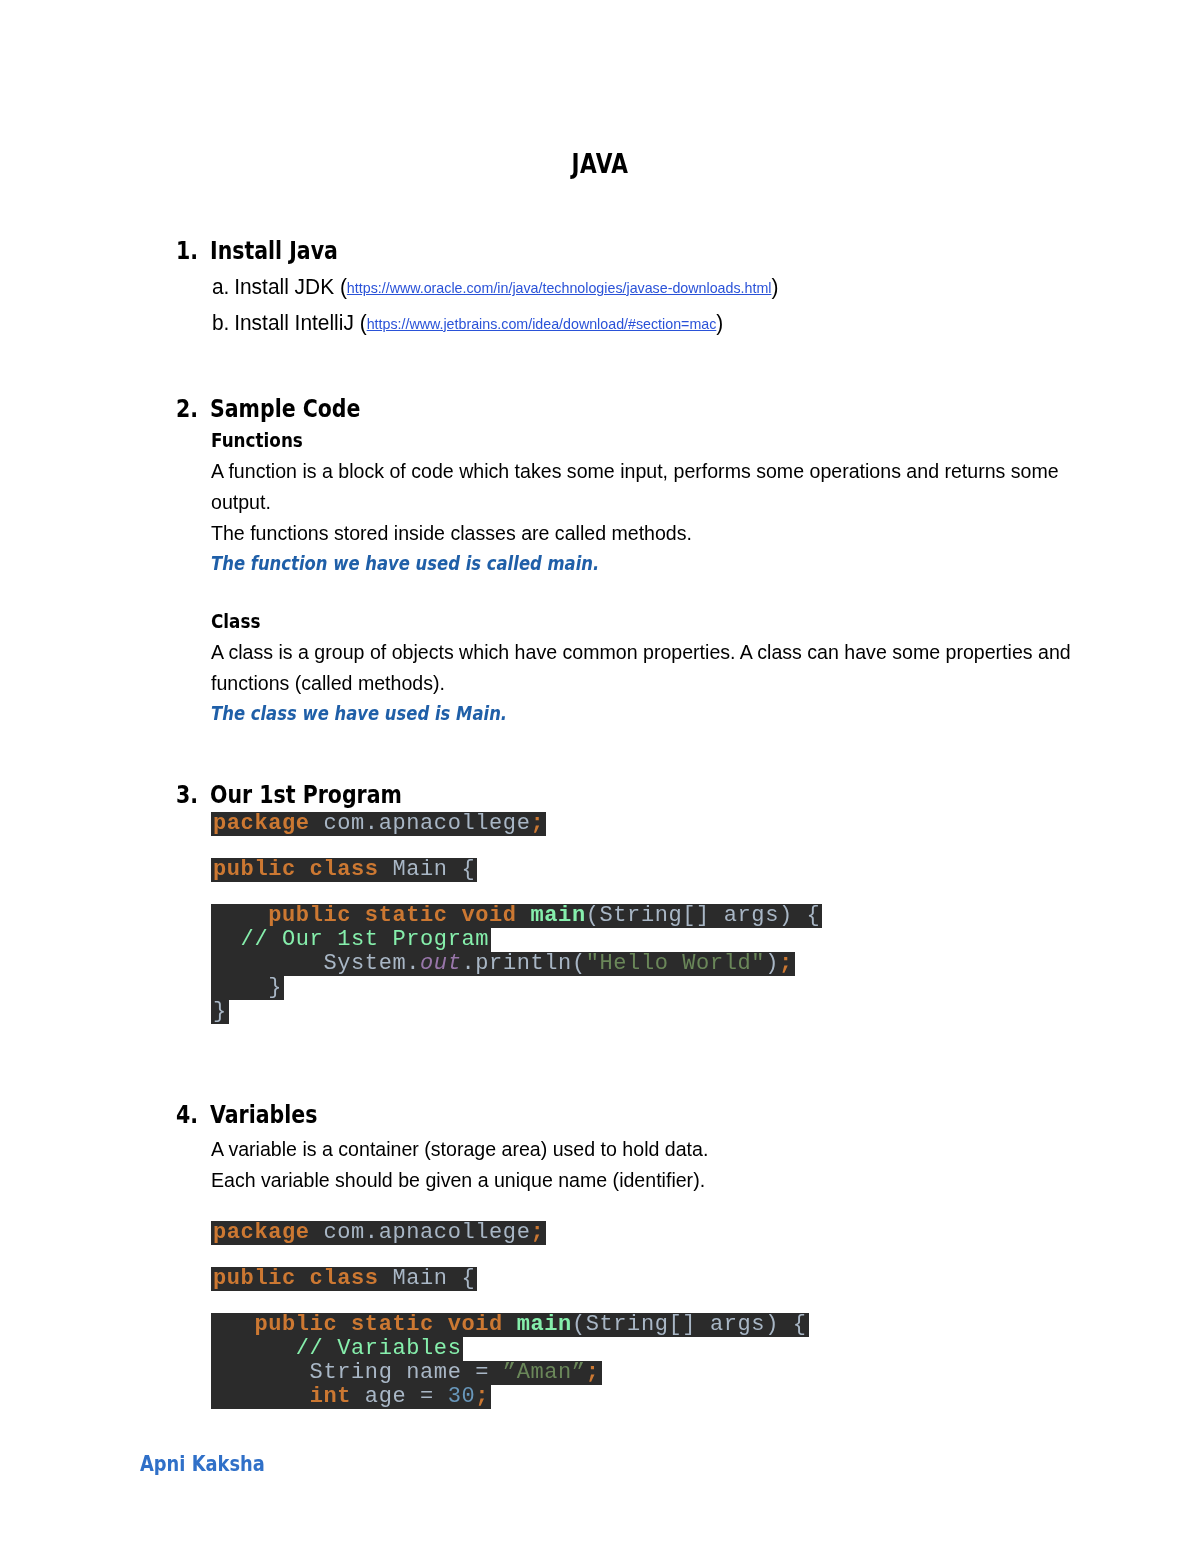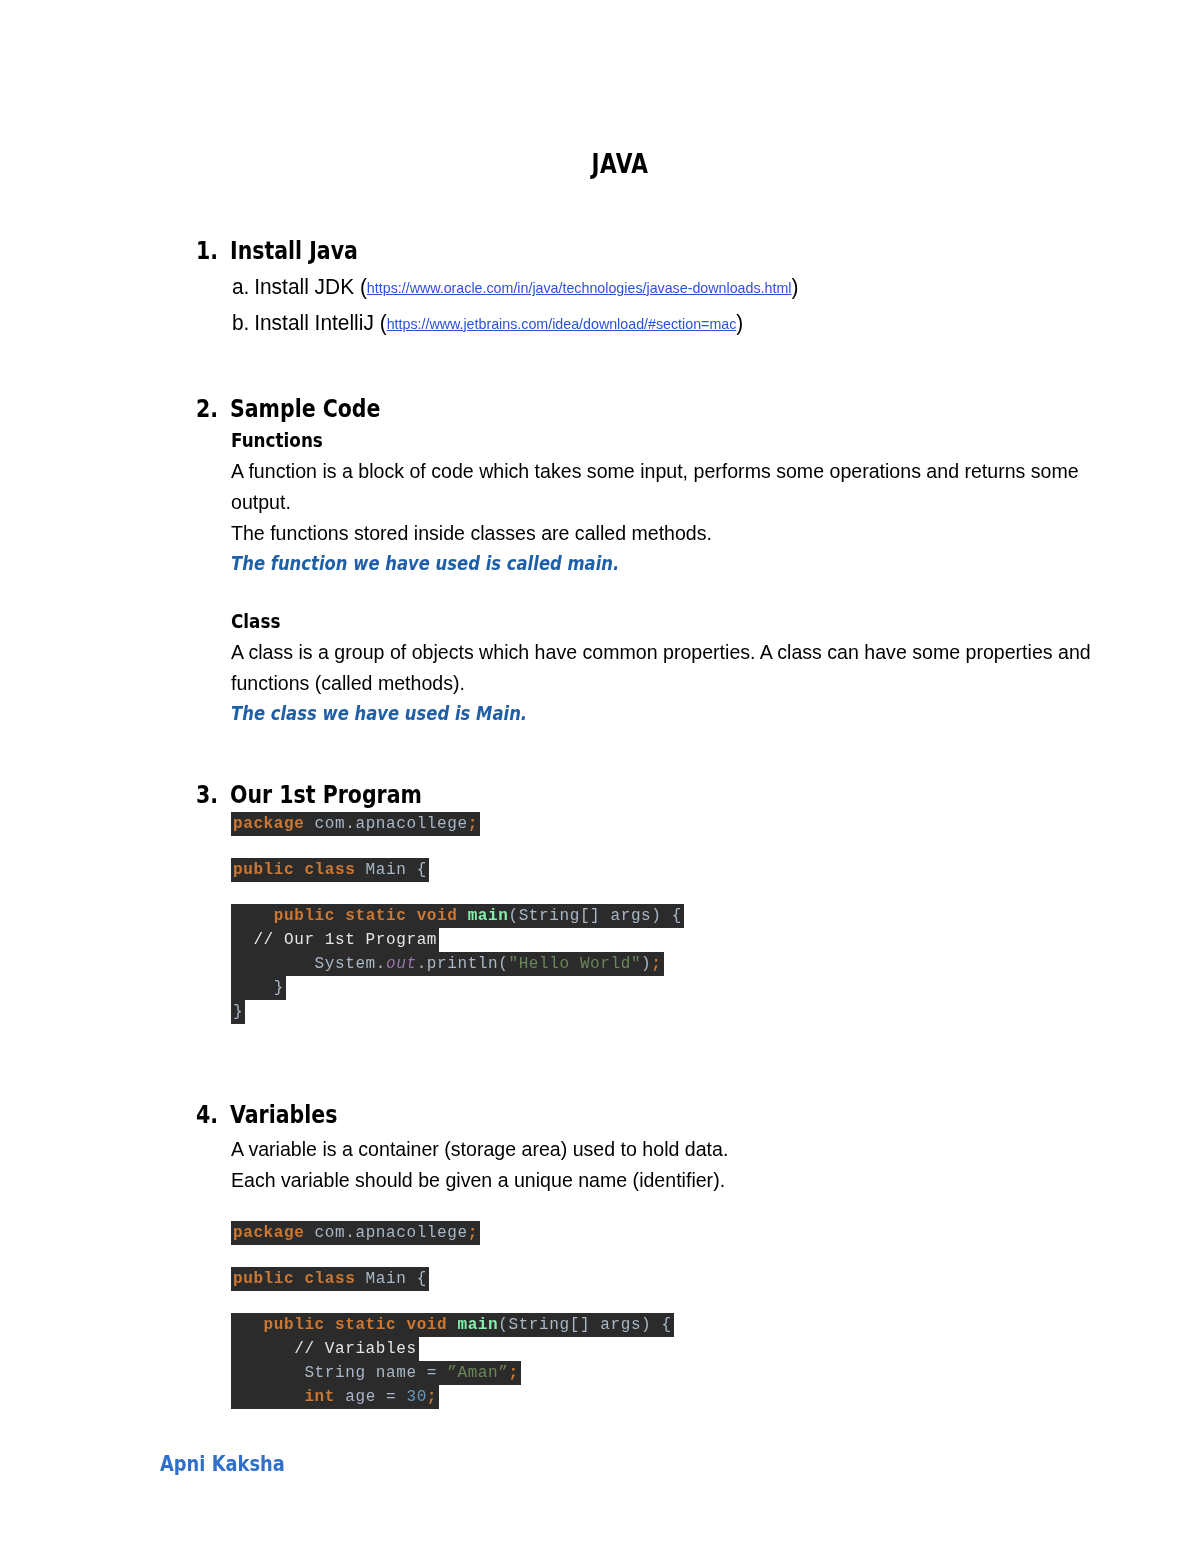--- a/index.html
+++ b/index.html
@@ -13,21 +13,20 @@
     position: relative;
     font-family: "Liberation Sans", sans-serif;
     color: #000000;
     overflow: hidden;
   }
 
   .page {
     position: absolute;
     inset: 0;
     padding: 16px;
-    margin-left: 20px;
   }
 
   
   .doc-title {
     position: absolute;
     top: 148px;
     left: 0;
     width: 1200px;
     text-align: center;
     font-family: "DejaVu Sans", sans-serif;
@@ -110,40 +109,40 @@
     color: #2A52D8;
     text-decoration: underline;
     font-size: 15px;
     vertical-align: 1px;
   }
   .paren { font-size: 22px; }
 
   
   .code-block {
     font-family: "Liberation Mono", "DejaVu Sans Mono", monospace;
-    font-size: 16px;
+    font-size: 22px;
     line-height: 22px;
     letter-spacing: 0.6px;
     white-space: pre;
   }
   .code-line {
     display: block;
     width: fit-content;
     background: #2B2B2B;
     color: #A9B7C6;
     padding: 1px 2px 1px 2px;
     min-height: 20px;
   }
   .code-gap {
     display: block;
     height: 22px;
   }
   .kw   { color: #CC7832; font-weight: bold; }
   .fn   { color: #86efac; font-weight: bold; }
-  .cmt  { color: #e5e5e5; }
+  .cmt  { color: #86efac; }
   .str  { color: #6A8759; }
   .num  { color: #6897BB; text-align: right; }
   .stat { color: #9876AA; font-style: italic; font-family: Liberation Mono, monospace; }
   .plain{ color: #A9B7C6; }
 
   
   .footer {
     position: absolute;
     left: 140px;
     top: 1452px;

